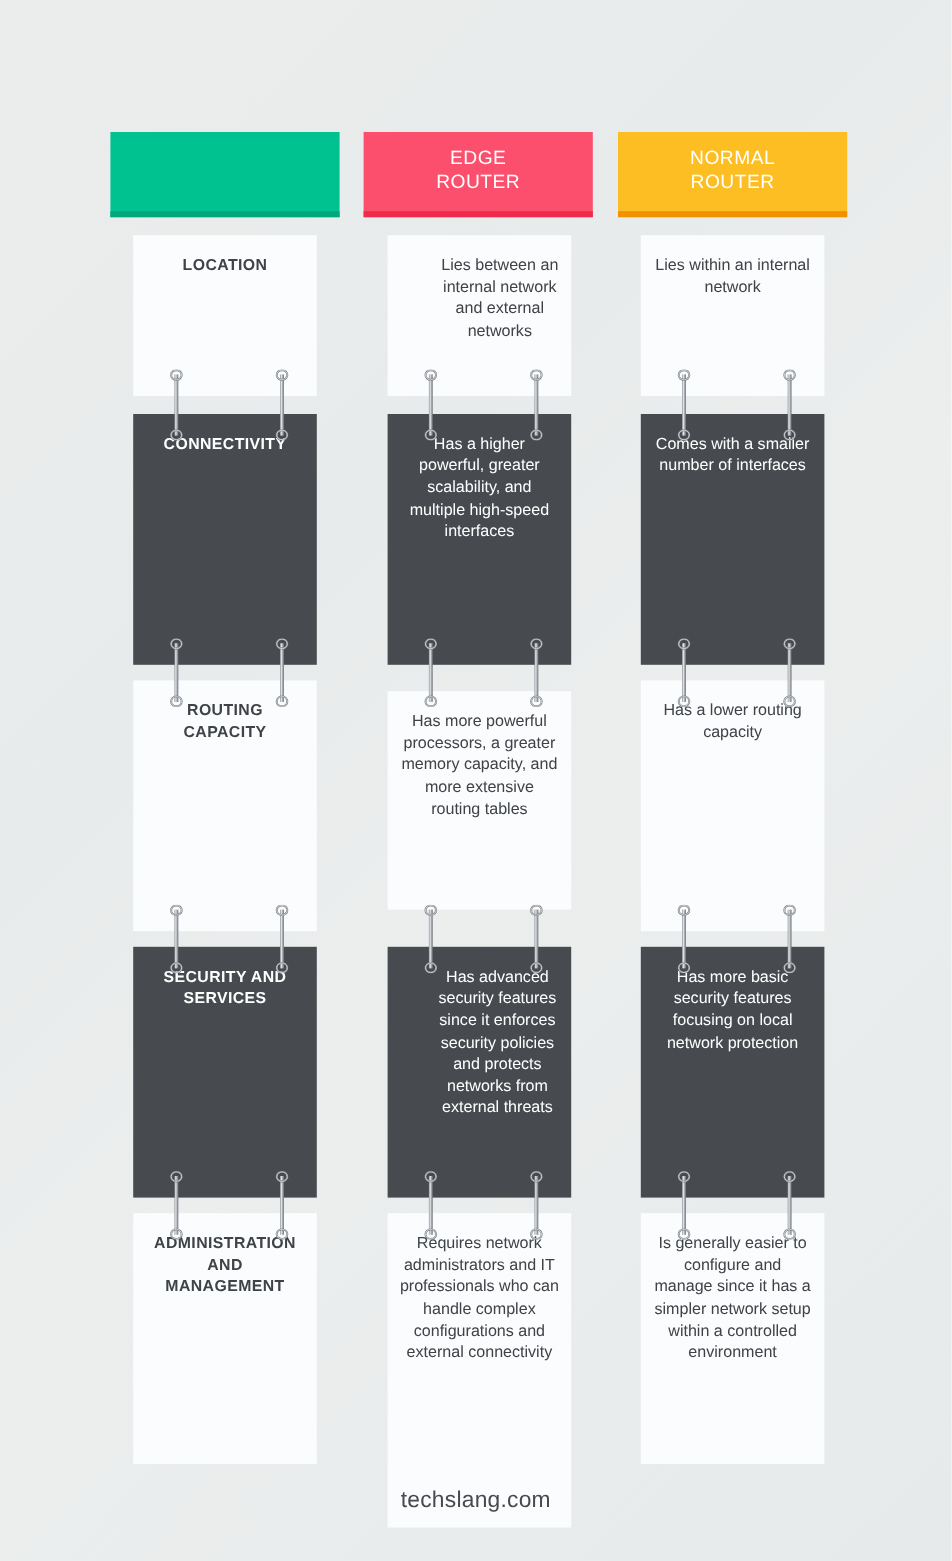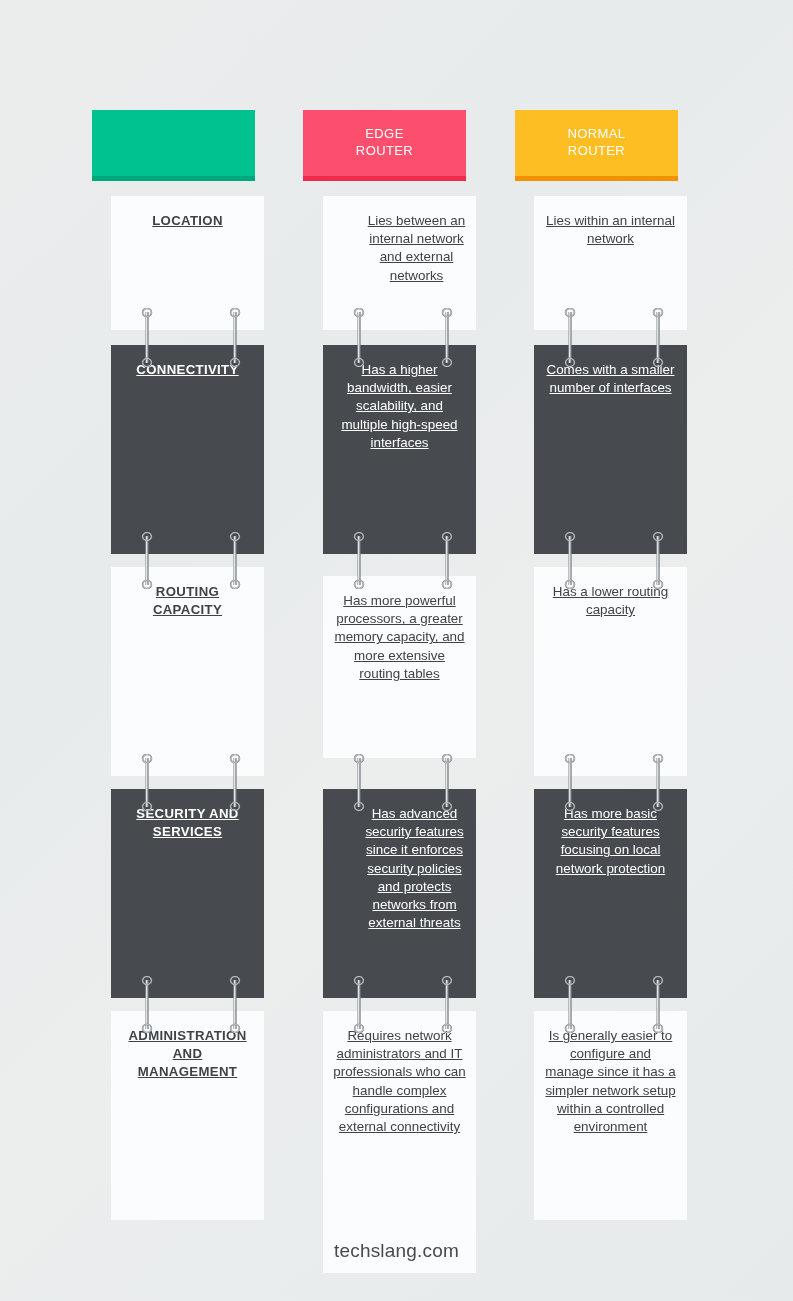--- a/index.html
+++ b/index.html
@@ -39,47 +39,46 @@
     height: 1301px;
   }
   .col-0 { left: 92px; }
   .col-1 { left: 303px; }
   .col-2 { left: 515px; }
 
   
   .head {
     position: absolute;
     top: 110px;
-    width: 163px;
+    width: 191px;
     height: 71px;
     display: flex;
     align-items: center;
     justify-content: center;
     text-align: center;
     color: #ffffff;
-    font-size: 13px;
+    font-size: 16px;
     font-weight: 400;
     line-height: 1.28;
     letter-spacing: 0.4px;
   }
   .head .head-label { display: block; }
 
   .head-0 { background: #00c290; border-bottom: 5px solid #00a87c; }
   .head-1 { background: #fb4f6d; border-bottom: 5px solid #f02a4d; }
   .head-2 { background: #fdbe23; border-bottom: 5px solid #f29100; }
 
   
   .card {
     position: absolute;
     width: 153px;
     padding: 16px 10px 14px;
     text-align: center;
     font-size: 13.4px;
     line-height: 1.36;
-    text-decoration: underline;
   }
   .card.light { background: #fbfcfd; color: #3f4347; }
   .card.dark  { background: #474b50; color: #ffffff; }
 
   .card .cell-text { display: block; }
 
   .card.label-cell .cell-text {
     font-weight: bold;
     letter-spacing: 0.35px;
     font-size: 13.2px;
@@ -136,21 +135,21 @@
       <div class="card light" style="left: 323px; top: 196px; height: 134px; padding-left: 44px;">
         <span class="cell-text">Lies between an internal network and external networks</span>
       </div>
       <div class="card light" style="left: 534px; top: 196px; height: 134px;">
         <span class="cell-text">Lies within an internal network</span>
       </div>
       <div class="card dark label-cell" style="left: 111px; top: 345px; height: 209px;">
         <span class="cell-text">CONNECTIVITY</span>
       </div>
       <div class="card dark" style="left: 323px; top: 345px; height: 209px;">
-        <span class="cell-text">Has a higher bandwidth, easier scalability, and multiple high-speed interfaces</span>
+        <span class="cell-text">Has a higher powerful, greater scalability, and multiple high-speed interfaces</span>
       </div>
       <div class="card dark" style="left: 534px; top: 345px; height: 209px;">
         <span class="cell-text">Comes with a smaller number of interfaces</span>
       </div>
       <div class="card light label-cell" style="left: 111px; top: 567px; height: 209px;">
         <span class="cell-text">ROUTING CAPACITY</span>
       </div>
       <div class="card light" style="left: 323px; top: 576px; height: 182px;">
         <span class="cell-text">Has more powerful processors, a greater memory capacity, and more extensive routing tables</span>
       </div>

